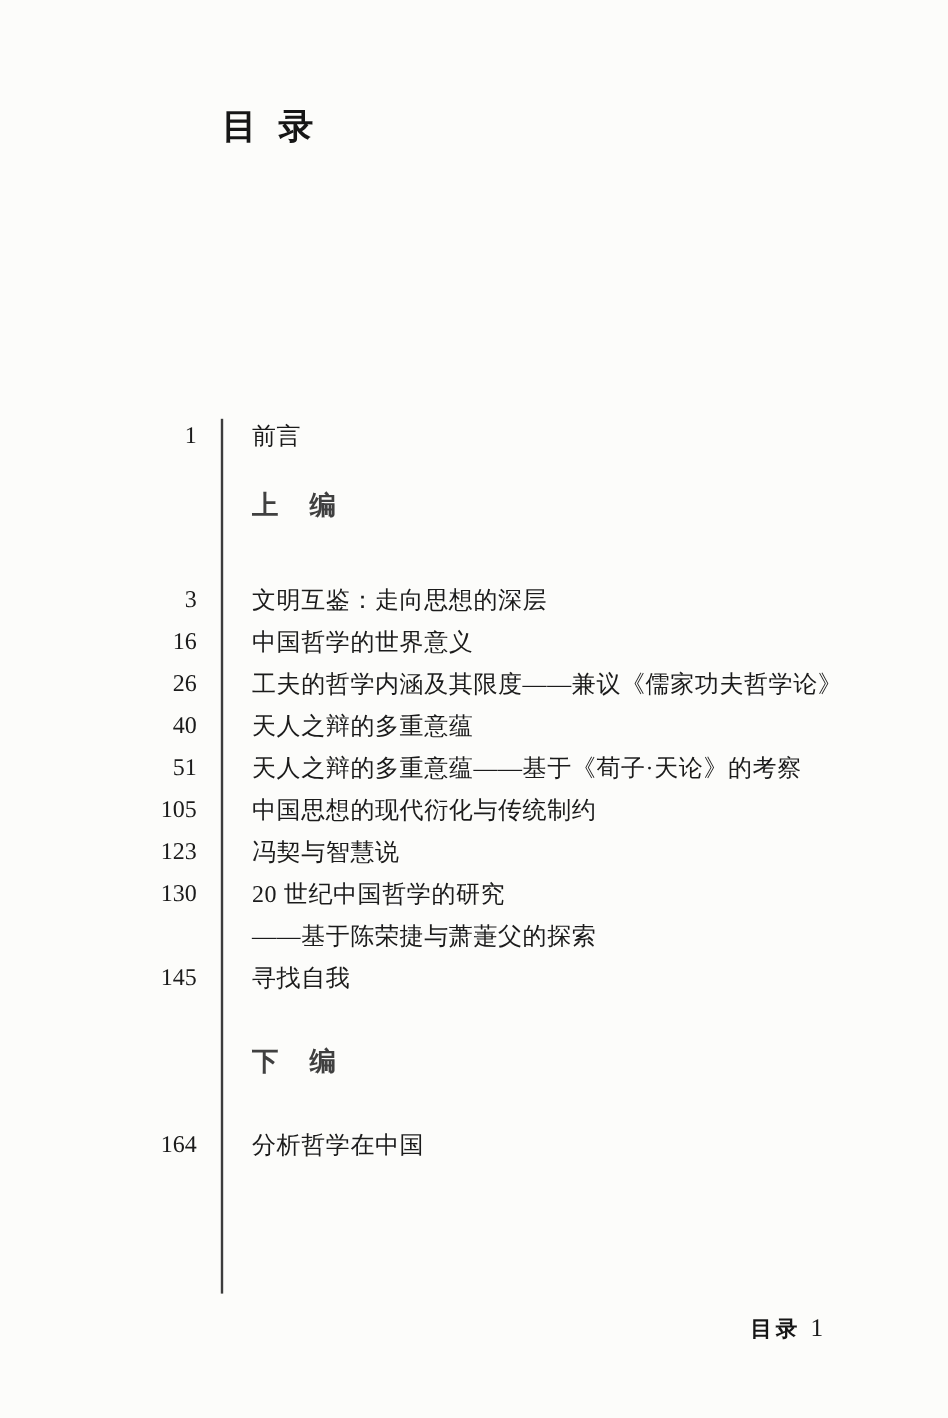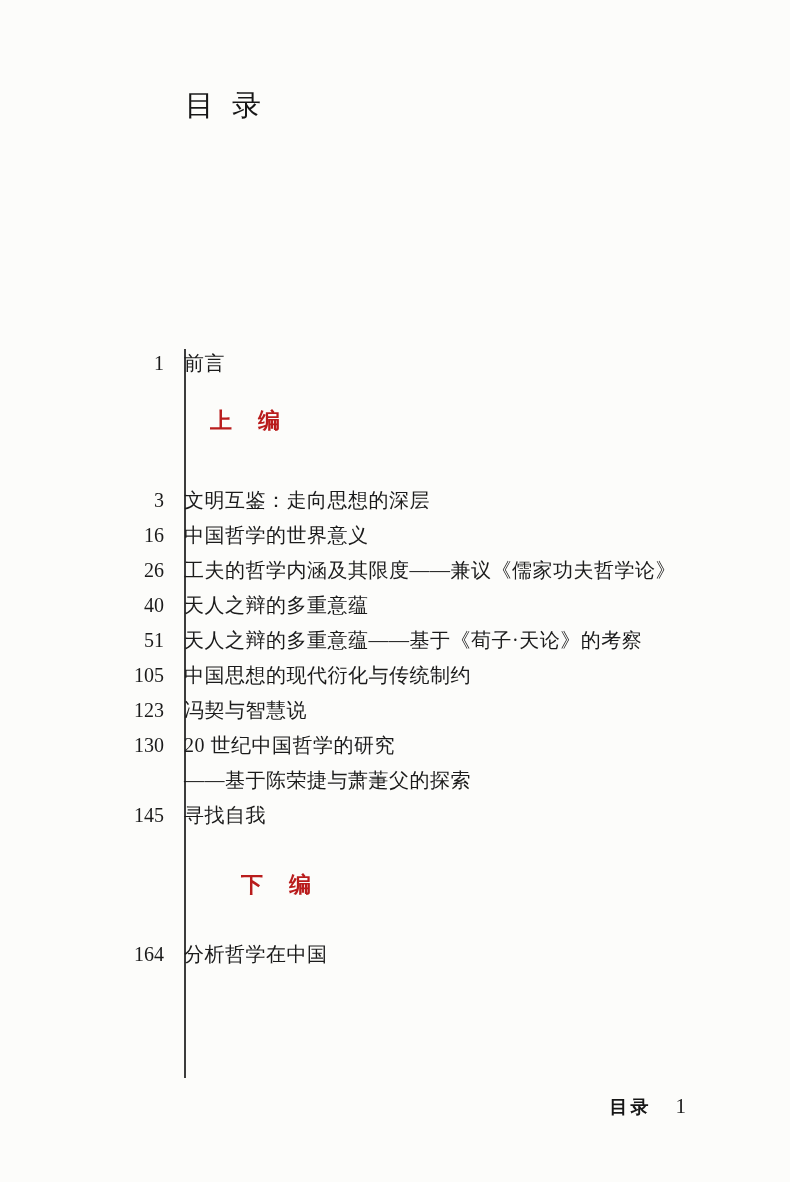--- a/index.html
+++ b/index.html
@@ -18,21 +18,21 @@
   .page {
     position: absolute;
     inset: 0;
     background: #fcfcfa;
   }
   .doc-title {
     position: absolute;
     left: 185px;
     top: 86px;
     font-family: "Liberation Sans", "DejaVu Sans", sans-serif;
-    font-weight: normal;
+    font-weight: bold;
     font-size: 29px;
     letter-spacing: 1px;
     word-spacing: 8px;
     color: #161616;
   }
   .divider-line {
     position: absolute;
     left: 184px;
     top: 349px;
     width: 2px;
@@ -52,49 +52,49 @@
   }
   .front-row { height: 36px; }
   .num {
     width: 164px;
     flex: none;
     text-align: right;
     font-size: 20px;
     color: #1b1b1b;
   }
   .title {
-    margin-left: 20px;
+    margin-left: 46px;
     font-size: 20px;
     letter-spacing: 0.5px;
     white-space: nowrap;
     color: #1b1b1b;
   }
   .heading-row {
     margin-top: 18px;
     height: 44px;
   }
-  .heading-row.lower { margin-top: 30px; margin-left: 31px; }
+  .heading-row.lower { margin-top: 30px; }
   .heading {
     margin-left: 46px;
     font-family: "Liberation Sans", "DejaVu Sans", sans-serif;
     font-weight: bold;
     font-size: 22px;
     letter-spacing: 2px;
-    color: #b91c1c;
+    color: #404040;
     white-space: nowrap;
   }
   .entries-a { margin-top: 40px; }
   .entries-b { margin-top: 30px; }
   .page-footer {
     position: absolute;
     top: 1094px;
     right: 104px;
     display: flex;
     align-items: baseline;
-    gap: 24px;
+    gap: 8px;
   }
   .footer-label {
     font-family: "Liberation Sans", "DejaVu Sans", sans-serif;
     font-weight: bold;
     font-size: 18px;
     letter-spacing: 3px;
     color: #161616;
   }
   .footer-num {
     font-size: 21px;

